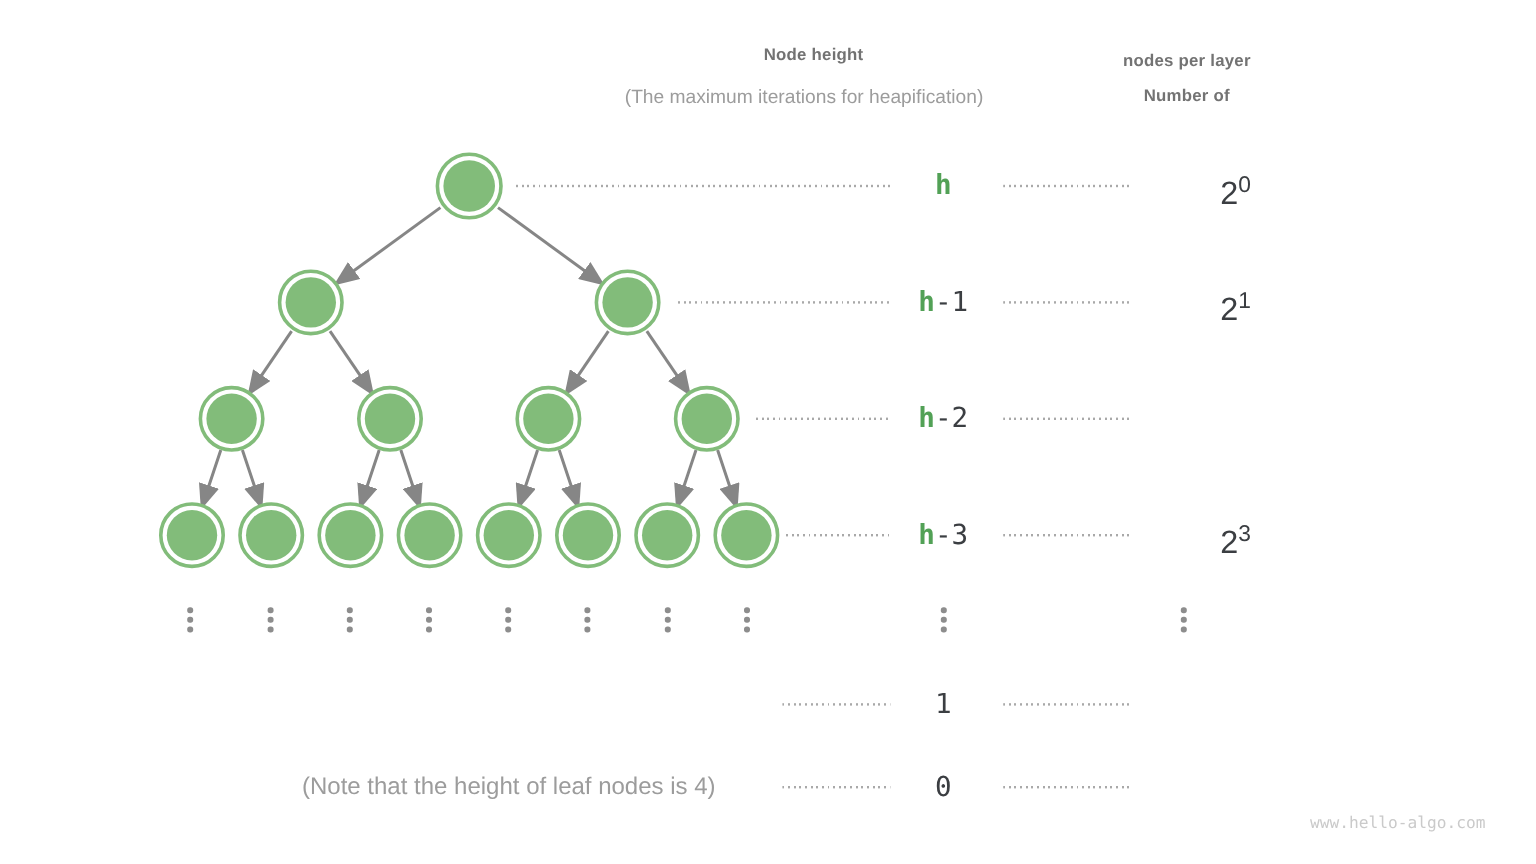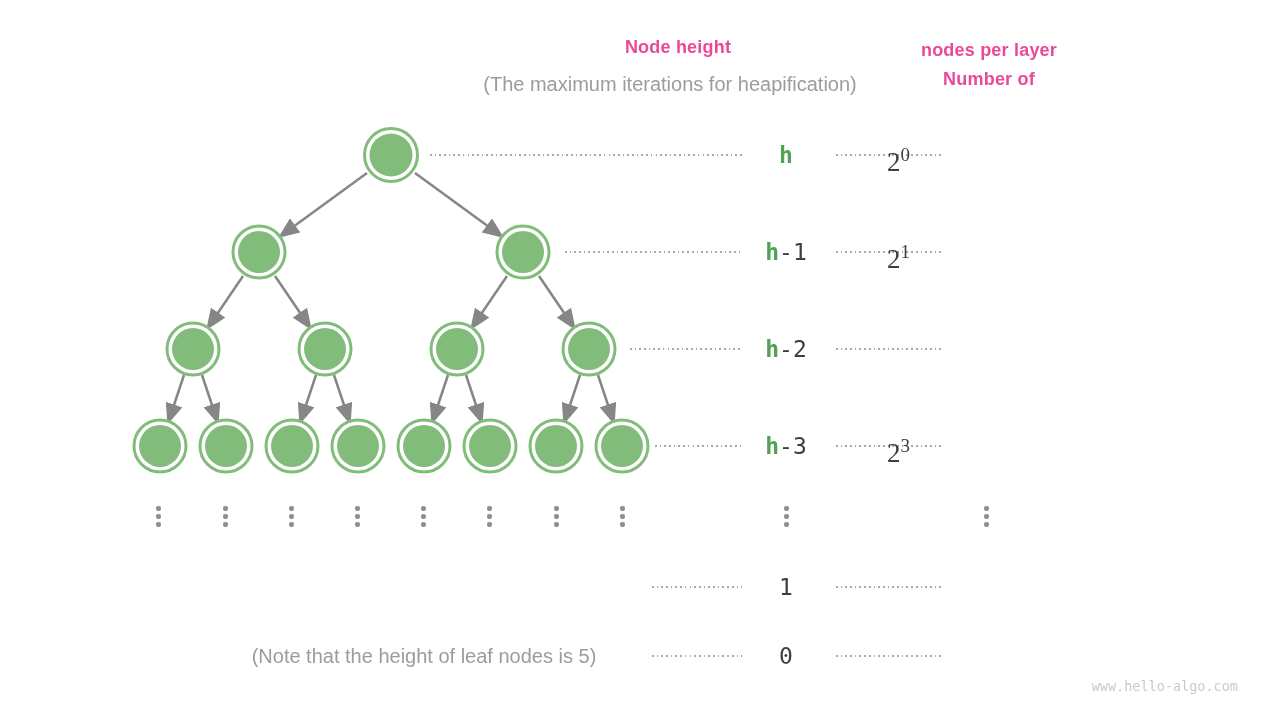--- a/index.html
+++ b/index.html
@@ -1,38 +1,38 @@
 <!DOCTYPE html>
 <html><head>
 <meta charset="utf-8">
 <style>
   html,body{margin:0;padding:0;background:#fff;}
   .canvas{
     position:relative;width:1280px;height:720px;background:#ffffff;
     overflow:hidden;font-family:"Liberation Sans",sans-serif;
   }
   
-  .col-title{position:absolute;text-align:center;color:#ec4899;font-size:18px;font-weight:bold;letter-spacing:.2px;}
+  .col-title{position:absolute;text-align:center;color:#737373;font-size:14px;font-weight:bold;letter-spacing:.2px;}
   .nh-title{left:528px;top:37px;width:300px;}
   .nh-sub{position:absolute;left:420px;top:73px;width:500px;text-align:center;
-          color:#9c9c9c;font-size:20px;font-weight:normal;}
+          color:#9c9c9c;font-size:16px;font-weight:normal;}
   .npl-title{left:889px;top:36px;width:200px;line-height:29px;}
   
   .tree-svg{position:absolute;left:0;top:0;}
   
   .leader{position:absolute;height:2px;
     background-image:repeating-linear-gradient(to right,#a9a9a9 0 1.6px,transparent 1.6px 4.7px);}
   .lead-r{left:836px;width:108px;}
   
   .hlabel{position:absolute;left:741px;width:90px;height:32px;line-height:32px;text-align:center;
     font-family:"DejaVu Sans Mono",monospace;font-size:23px;color:#3b3e42;}
   .g{color:#52a156;font-weight:bold;}
   
-  .count{position:absolute;left:887px;width:110px;height:44px;line-height:44px;text-align:left;
-    font-family:Liberation Serif, serif;font-size:27px;color:#3b3e42;}
+  .count{position:absolute;left:932px;width:110px;height:44px;line-height:44px;text-align:right;
+    font-family:Liberation Sans, sans-serif;font-size:27px;color:#3b3e42;}
   .count .sup{font-size:19px;vertical-align:10px;letter-spacing:-.5px;}
   
   .vdots{position:absolute;top:506px;display:flex;flex-direction:column;gap:3.5px;}
   .vdots i{display:block;width:4.5px;height:4.5px;border-radius:50%;background:#8d8d8d;}
   
   .note{position:absolute;left:174px;top:641px;width:500px;height:30px;line-height:30px;
     text-align:center;color:#9c9c9c;font-size:20px;}
   .watermark{position:absolute;right:42px;top:678px;font-family:"DejaVu Sans Mono",monospace;
     font-size:13.5px;color:#cacaca;}
 </style>
@@ -221,21 +221,21 @@
       <i></i>
       <i></i>
     </div>
 
   <div class="leader" style="left:652px;top:586px;width:90px;"></div>
   <div class="hlabel" style="top:571px;">
     <span class="g"></span><span>1</span>
   </div>
   <div class="leader lead-r" style="top:586px;"></div>
 
-  <div class="note">(Note that the height of leaf nodes is 5)</div>
+  <div class="note">(Note that the height of leaf nodes is 4)</div>
   <div class="leader" style="left:652px;top:655px;width:90px;"></div>
   <div class="hlabel" style="top:640px;">
     <span class="g"></span><span>0</span>
   </div>
   <div class="leader lead-r" style="top:655px;"></div>
 
   <div class="watermark">www.hello-algo.com</div>
 
 </div>
 

